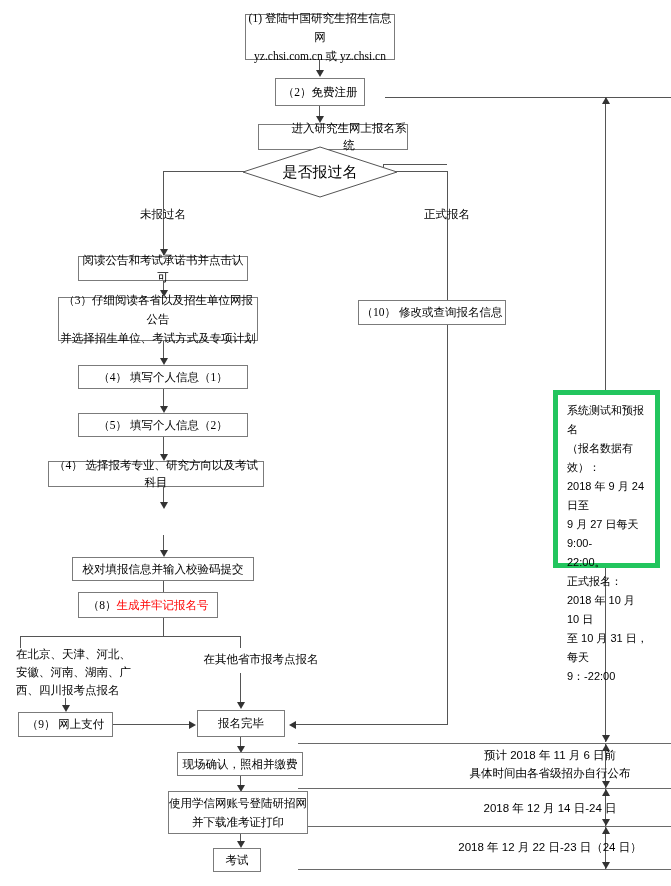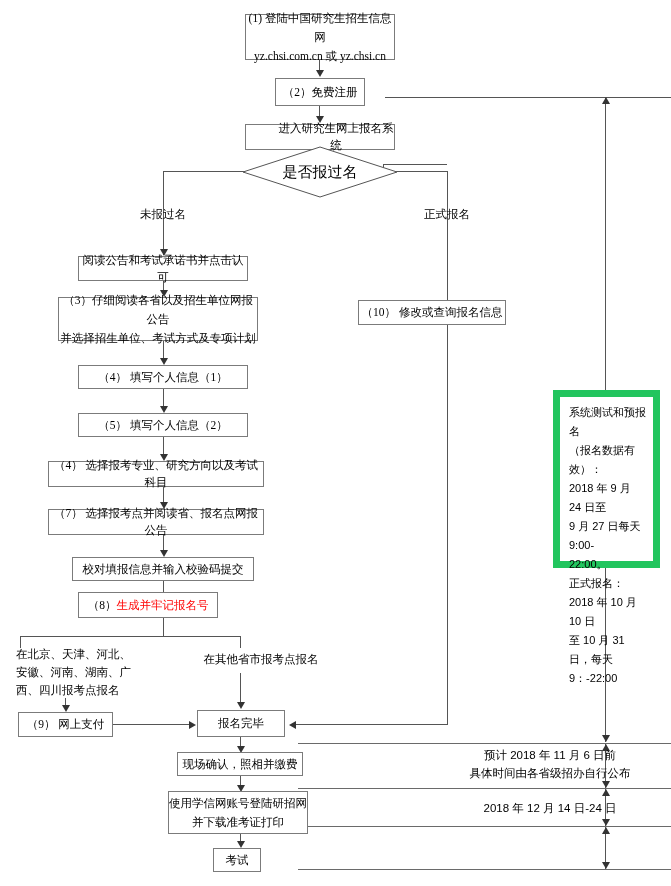--- a/index.html
+++ b/index.html
@@ -123,21 +123,21 @@
     height: 100%;
     display: flex;
     align-items: center;
     justify-content: center;
     font-size: 15px;
     color: #000;
   }
   .notebox {
     position: absolute;
     box-sizing: border-box;
-    border: 7px solid #22c55e;
+    border: 5px solid #22c55e;
     background: #ffffff;
     font-size: 11px;
     line-height: 19px;
     padding: 6px 7px 6px 9px;
     text-align: left;
     white-space: pre-line;
     z-index: 3;
   }
 </style>
 </head>
@@ -149,21 +149,21 @@
 yz.chsi.com.cn 或 yz.chsi.cn</div>
 
   <div class="vline" style="left:319px; top:60px; height:13px;"></div>
   <div class="arrow-down" style="left:316px; top:70px;"></div>
 
   <div class="node" style="left:275px; top:78px; width:90px; height:28px;">（2）免费注册</div>
 
   <div class="vline" style="left:319px; top:106px; height:13px;"></div>
   <div class="arrow-down" style="left:316px; top:116px;"></div>
 
-  <div class="node" style="left:245px; top:124px; width:150px; height:26px;padding-left:32px;">进入研究生网上报名系统</div>
+  <div class="node" style="left:258px; top:124px; width:150px; height:26px;padding-left:32px;">进入研究生网上报名系统</div>
 
   <div class="vline" style="left:319px; top:150px; height:10px;"></div>
   <div class="arrow-down" style="left:316px; top:158px;"></div>
 
   <div class="diamond-wrap" style="left:242px; top:146px; width:156px; height:52px;">
     <svg width="156" height="52" viewBox="0 0 156 52">
       <polygon points="78,1 155,26 78,51 1,26" fill="#ffffff" stroke="#555555" stroke-width="1"></polygon>
     </svg>
     <div class="diamond-text">是否报过名</div>
   </div>
@@ -196,21 +196,20 @@
   <div class="node" style="left:78px; top:413px; width:170px; height:24px;">（5）    填写个人信息（2）</div>
 
   <div class="vline" style="left:163px; top:437px; height:20px;"></div>
   <div class="arrow-down" style="left:160px; top:454px;"></div>
 
   <div class="node" style="left:48px; top:461px; width:216px; height:26px;">（4）  选择报考专业、研究方向以及考试科目</div>
 
   <div class="vline" style="left:163px; top:487px; height:18px;"></div>
   <div class="arrow-down" style="left:160px; top:502px;"></div>
 
-  <div class="node" style="left:48px; top:509px; width:216px; height:26px;">（7）  选择报考点并阅读省、报名点网报公告</div>
 
   <div class="vline" style="left:163px; top:535px; height:18px;"></div>
   <div class="arrow-down" style="left:160px; top:550px;"></div>
 
   <div class="node" style="left:72px; top:557px; width:182px; height:24px;">校对填报信息并输入校验码提交</div>
 
   <div class="vline" style="left:163px; top:581px; height:16px;"></div>
   <div class="arrow-down" style="left:160px; top:594px;"></div>
 
   <div class="node" style="left:78px; top:592px; width:140px; height:26px; flex-direction:row;">
@@ -295,16 +294,17 @@
   <div class="arrow-up" style="left:602px; top:789px;"></div>
   <div class="vline" style="left:605px; top:789px; height:37px;"></div>
   <div class="arrow-down" style="left:602px; top:819px;"></div>
   <div class="label center" style="left:430px; top:799px; width:240px;">2018 年 12 月 14 日-24 日</div>
 
   <div class="hline thin" style="left:298px; top:826px; width:373px;"></div>
 
   <div class="arrow-up" style="left:602px; top:827px;"></div>
   <div class="vline" style="left:605px; top:827px; height:42px;"></div>
   <div class="arrow-down" style="left:602px; top:862px;"></div>
+  <div class="label center" style="left:430px; top:838px; width:240px;">2018 年 12 月 22 日-23 日（24 日）</div>
 
   <div class="hline thin" style="left:298px; top:869px; width:373px;"></div>
 
 </div>
 
 </body></html>

